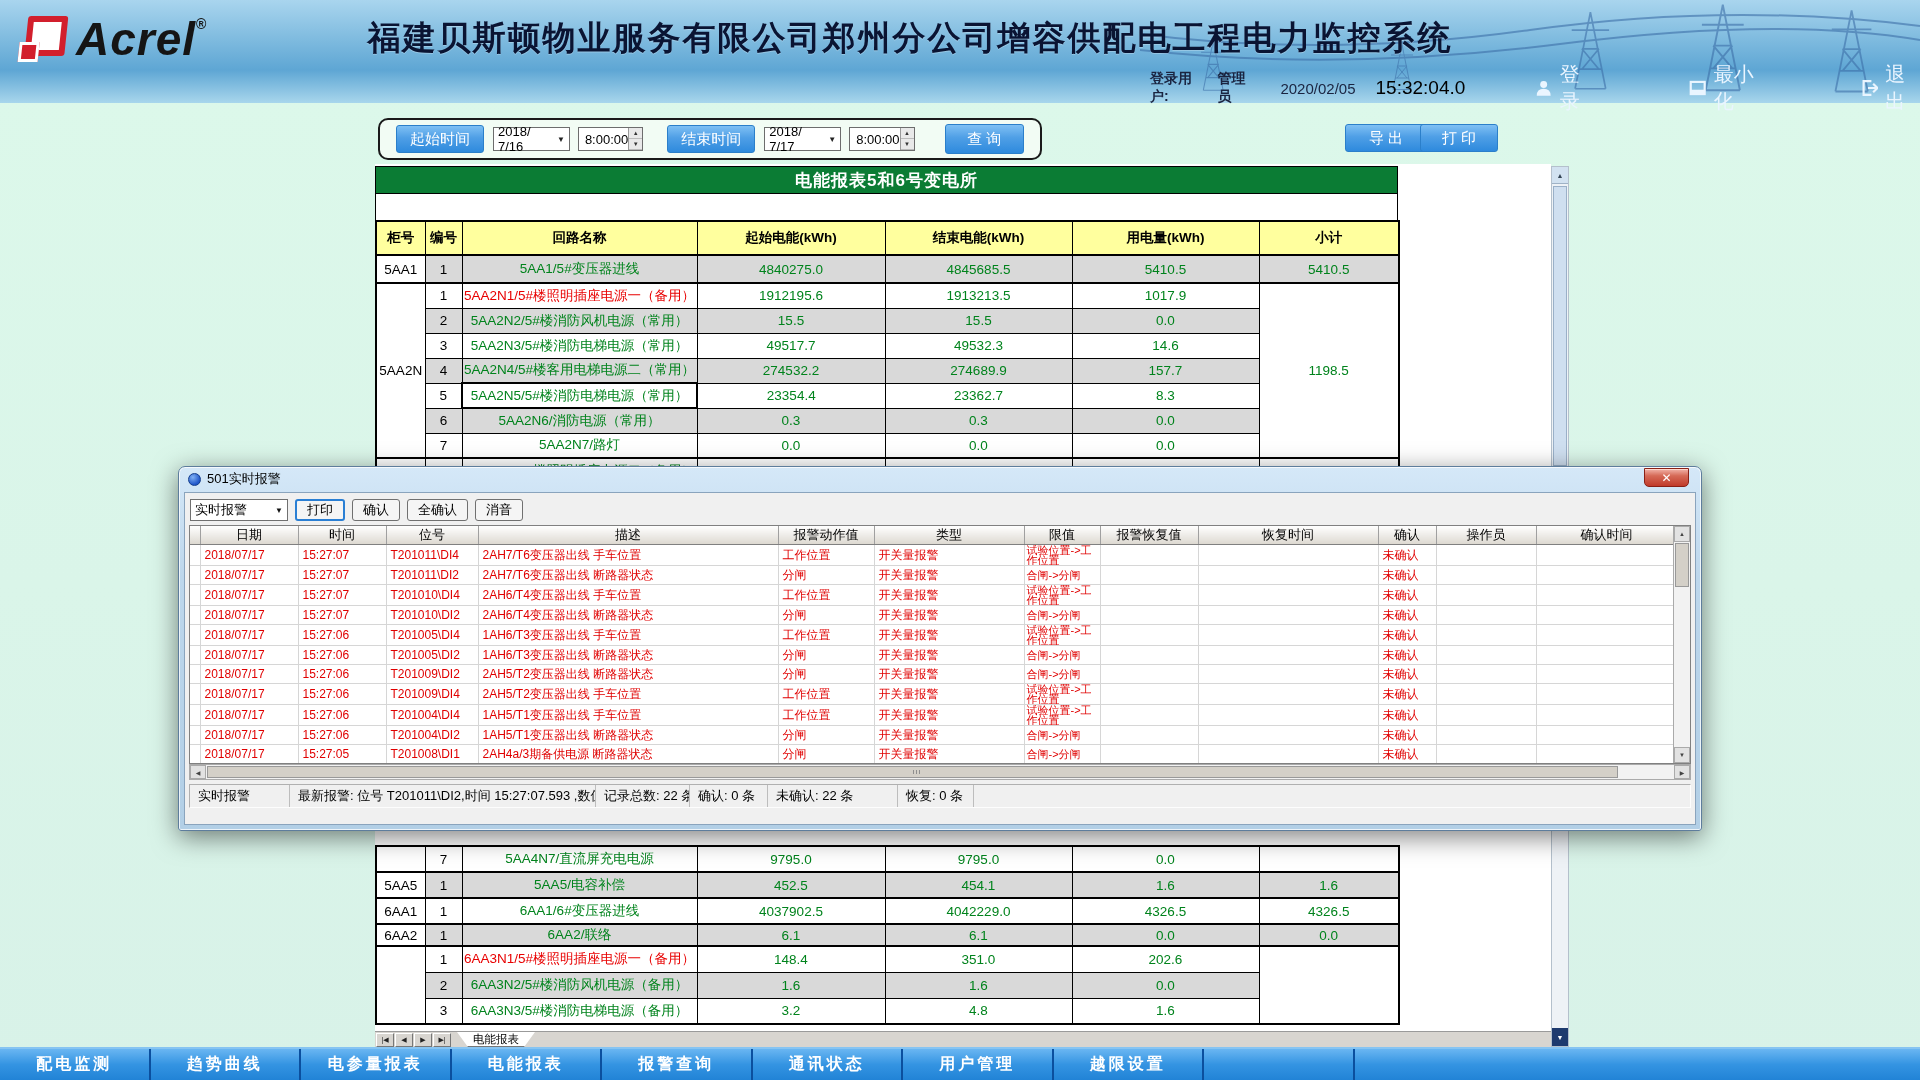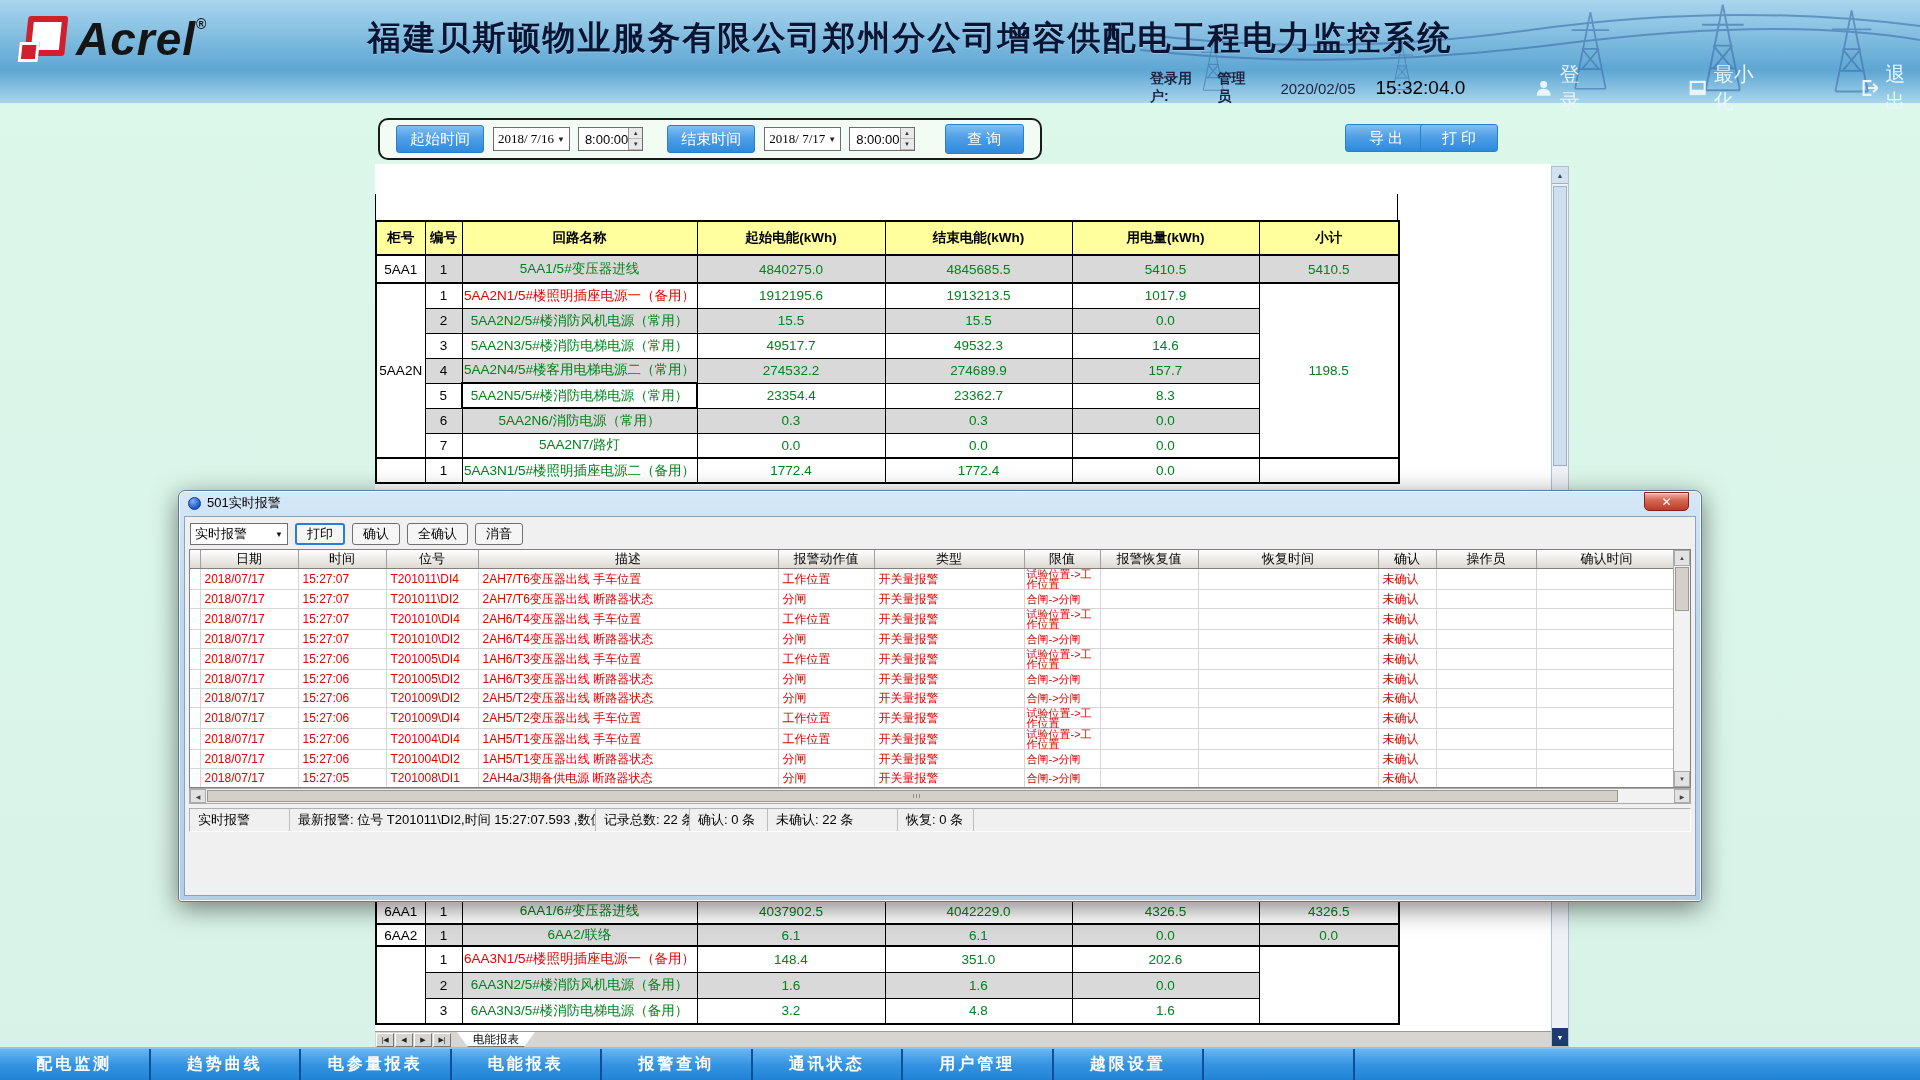--- a/index.html
+++ b/index.html
@@ -33,21 +33,21 @@
 
   
   #query-panel { position:absolute; left:378px; top:118px; width:664px; height:42px;
                  border:2px solid #1a1a1a; border-radius:10px; background:#f2fcf4;
                  display:flex; align-items:center; padding:0 16px; }
   .btn-blue { height:28px; padding:0 13px; background:linear-gradient(180deg,#7fc0f4 0%,#4f9fe6 45%,#2e8add 100%);
               border:1px solid #2b7fca; border-radius:3px; color:#fff; font-size:15px;
               display:flex; align-items:center; justify-content:center; cursor:pointer; white-space:nowrap; }
   .fld { height:24px; background:#fff; border:1px solid #6d6d6d; display:flex; align-items:center;
          font-size:13px; color:#000; }
-  .fld-date { width:88px; justify-content:space-between; padding:0 4px; margin-left:9px;font-family:Liberation Serif, serif; }
+  .fld-date { width:88px; justify-content:space-between; padding:0 4px; margin-left:9px; }
   .fld-date .arr { font-size:8px; color:#222; }
   .fld-time { width:74px; margin-left:8px; padding-left:6px; justify-content:space-between; }
   .spin { width:14px; height:22px; display:flex; flex-direction:column; border-left:1px solid #9a9a9a; }
   .spin span { flex:1; font-size:6px; line-height:10px; text-align:center; background:#e9e9e9; border-bottom:1px solid #bbb; color:#333; cursor:pointer;}
   .gap28 { width:28px; }
   #query-btn { margin-left:30px; width:88px; height:30px; font-size:15px; }
   #export-btn { position:absolute; left:1345px; top:124px; width:82px; height:28px; }
   #print-btn  { position:absolute; left:1420px; top:124px; width:78px; height:28px; }
 
   
@@ -78,21 +78,21 @@
                     font-size:7px; display:flex; align-items:center; justify-content:center; cursor:pointer;}
   #tab-strip { position:absolute; left:375px; top:1031px; width:1176px; height:16px; background:#d8d5d0;
                border-top:1px solid #9a9a9a; display:flex; align-items:center; }
   .tab-nav { width:18px; height:14px; margin-left:1px; background:#d8d5d0; border:1px solid; border-color:#fff #777 #777 #fff;
              font-size:7px; color:#222; display:flex; align-items:center; justify-content:center; cursor:pointer;}
   #sheet-tab { margin-left:6px; height:15px; padding:0 16px; background:#fff; font-size:11.5px; color:#000;
                display:flex; align-items:center; clip-path:polygon(0 0,100% 0,86% 100%,14% 100%);
                border-bottom:1px solid #777; cursor:pointer;}
 
   
-  #popup { position:absolute; left:178px; top:490px; width:1524px; height:412px; z-index:50;
+  #popup { position:absolute; left:178px; top:466px; width:1524px; height:365px; z-index:50;
            background:linear-gradient(180deg,#d5e8f8 0%,#bdd7ec 30%,#b2cfe6 100%);
            border:1px solid #5e7d9c; border-radius:7px 7px 3px 3px;
            box-shadow:0 6px 26px rgba(0,0,0,.5), inset 0 0 0 1px rgba(255,255,255,.75); }
   #popup-titlebar { height:24px; display:flex; align-items:center; padding-left:9px; font-size:13px; color:#000; }
   #popup-icon { width:13px; height:13px; border-radius:50%; margin-right:6px;
                 background:radial-gradient(circle at 35% 30%,#7fb0f4,#1f55c8 70%); border:1px solid #123c8c; }
   #popup-close { position:absolute; top:1px; right:12px; width:45px; height:19px; border-radius:0 0 5px 5px;
                  background:linear-gradient(180deg,#f2b4aa 0%,#d66a57 40%,#c03a2a 100%);
                  border:1px solid #8a2015; color:#fff; font-size:12px; font-weight:bold;
                  display:flex; align-items:center; justify-content:center; cursor:pointer;
@@ -233,20 +233,21 @@
           <span>▲</span>
           <span>▼</span>
         </span>
     </div>
     <div class="btn-blue" id="query-btn">查 询</div>
   </div>
   <div class="btn-blue" id="export-btn">导 出</div>
   <div class="btn-blue" id="print-btn">打 印</div>
 
   <div id="white-panel"></div>
+  <div id="report-title">电能报表5和6号变电所</div>
   <div id="report-gap"></div>
 
   <table class="report" id="report-top">
     <colgroup>
         <col style="width:49px">
         <col style="width:37px">
         <col style="width:235px">
         <col style="width:188px">
         <col style="width:187px">
         <col style="width:187px">

